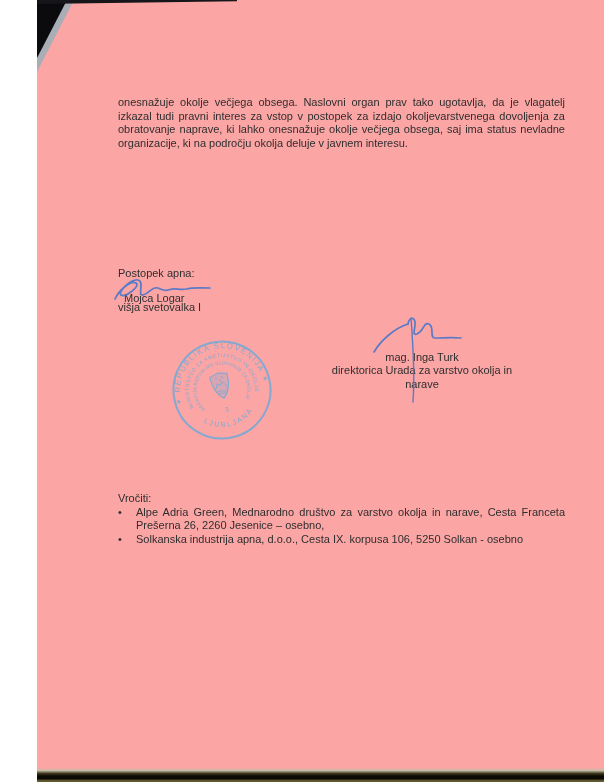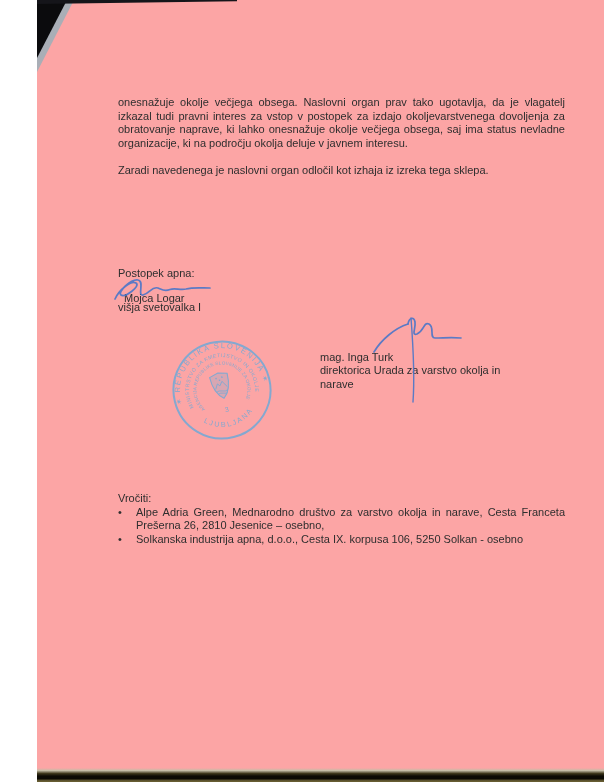--- a/index.html
+++ b/index.html
@@ -51,21 +51,21 @@
   
   .tx { position:absolute; font-size:11px; line-height:13.6px; }
   .just { text-align:justify; }
   .bold { font-weight:bold; }
   #p-finding   { left:81px; top:96px;  width:447px; }
   #p-conclusion{ left:81px; top:164px; width:447px; }
   #p-remedy    { left:81px; top:195px; width:447px; }
   #postopek    { left:81px; top:267px; }
   #officer-name  { left:87px; top:292px; }
   #officer-title { left:81px; top:301px; }
-  #director-block{ left:283px; top:351px; width:204px; text-align:left; line-height:13.4px; }
+  #director-block{ left:283px; top:351px; width:204px; text-align:center; line-height:13.4px; }
   #vrociti     { left:81px; top:492px; }
   #recipients  { left:81px; top:506px; width:447px; }
   .rec-row { display:flex; }
   .rec-marker { width:18px; flex:0 0 18px; }
   .rec-text { flex:1; text-align:justify; line-height:13.4px; }
   
   .ink-svg { position:absolute; pointer-events:none; }
   #sig-officer { left:70px;  top:274px; }
   #sig-director{ left:328px; top:310px; }
   #stamp { left:130px; top:335px; opacity:0.88; }
@@ -78,21 +78,20 @@
   <div class="corner-tl-gray"></div>
   <div class="corner-tl-black"></div>
   <div class="top-strip"></div>
   <div class="corner-tr"></div>
   <div class="right-band"></div>
   <div class="bottom-band"></div>
   <div class="speck"></div>
 
   <div class="tx just" id="p-finding">onesnažuje okolje večjega obsega. Naslovni organ prav tako ugotavlja, da je vlagatelj izkazal tudi pravni interes za vstop v postopek za izdajo okoljevarstvenega dovoljenja za obratovanje naprave, ki lahko onesnažuje okolje večjega obsega, saj ima status nevladne organizacije, ki na področju okolja deluje v javnem interesu.</div>
 
-  <div class="tx" id="p-conclusion">Zaradi navedenega je naslovni organ odločil kot izhaja iz izreka tega sklepa.</div>
 
 
   <div class="tx" id="postopek">Postopek apna:</div>
   <div class="tx" id="officer-name">Mojca Logar</div>
   <div class="tx" id="officer-title">višja svetovalka I</div>
 
   <svg id="sig-officer" class="ink-svg" width="120" height="34" viewBox="0 0 120 34">
     <path d="M 8 25 C 12 16 24 6 29 9 C 34 12 18 24 14 21 C 10 18 24 5 31 6
              C 38 7 30 22 36 21 C 43 19 45 12 51 14 C 55 15.5 57 18 63 15.5
              C 68 13.5 73 16.5 79 15 C 86 13 95 14 103 14" fill="none" stroke="#4a76c9" stroke-width="1.7" stroke-linecap="round" stroke-linejoin="round" opacity="0.9"></path>
@@ -144,21 +143,21 @@
           <circle cx="0" cy="-9" r="0.8"></circle>
       </g>
     </g>
   </svg>
 
   <div class="tx" id="vrociti">Vročiti:</div>
 
   <div class="tx" id="recipients">
     <div class="rec-row">
       <span class="rec-marker">•</span>
-      <span class="rec-text">Alpe Adria Green, Mednarodno društvo za varstvo okolja in narave, Cesta Franceta Prešerna 26, 2810 Jesenice – osebno,</span>
+      <span class="rec-text">Alpe Adria Green, Mednarodno društvo za varstvo okolja in narave, Cesta Franceta Prešerna 26, 2260 Jesenice – osebno,</span>
     </div>
     <div class="rec-row">
       <span class="rec-marker">•</span>
       <span class="rec-text">Solkanska industrija apna, d.o.o., Cesta IX. korpusa 106, 5250 Solkan - osebno</span>
     </div>
   </div>
 
 </div>
 
 </body></html>

